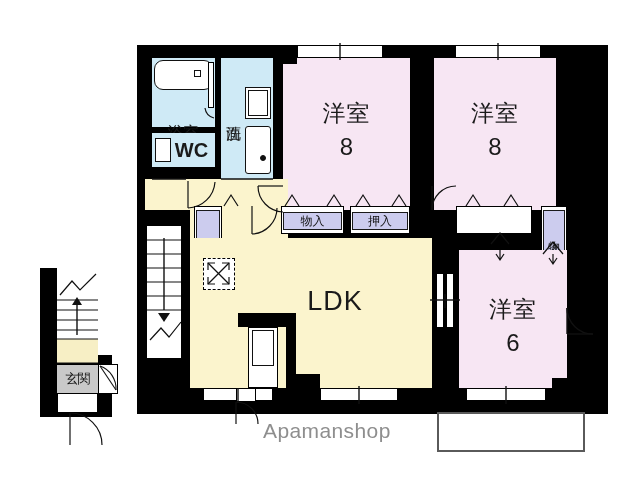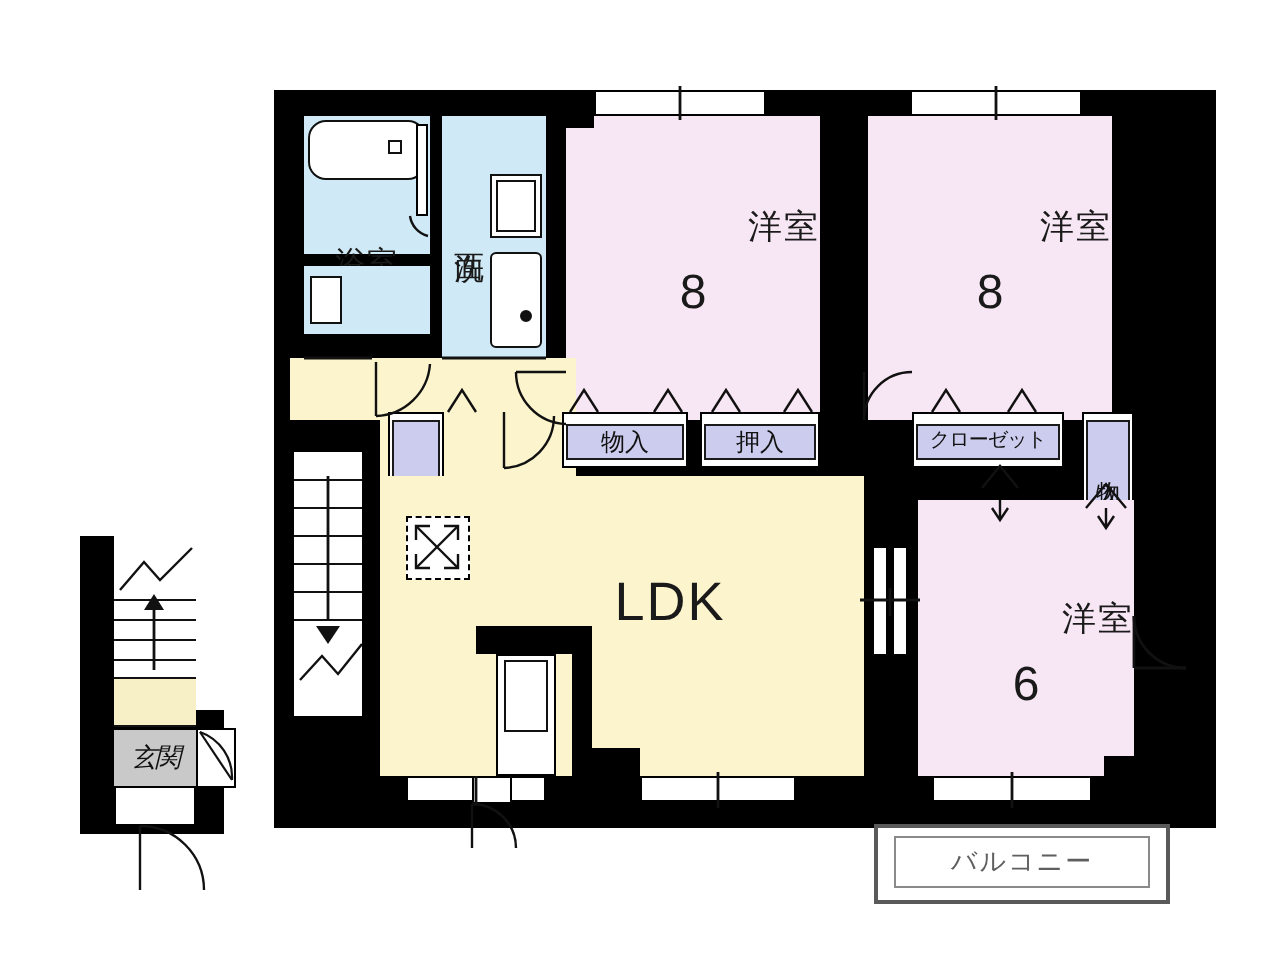--- a/index.html
+++ b/index.html
@@ -10,21 +10,21 @@
   .wall{position:absolute;background:#000000;}
   .room{position:absolute;box-sizing:border-box;}
   .rm-pink{background:#f7e6f3;}
   .rm-yellow{background:#fbf4cd;}
   .rm-blue{background:#cfeaf6;}
   .rm-grey{background:#c9c9c9;}
   .rm-cream{background:#f7efc5;}
 
   .lbl{position:absolute;display:flex;align-items:center;justify-content:center;
        color:#1a1a1a;line-height:1;white-space:nowrap;}
-  .roomname{font-size:17px;letter-spacing:1px;font-weight:400;justify-content:flex-end;}
+  .roomname{font-size:23px;letter-spacing:1px;font-weight:400;}
   .roomsize{font-size:24px;font-weight:400;}
   .ldk-name{font-size:27px;font-weight:400;letter-spacing:1px;}
   .ldk-size{font-size:27px;font-weight:400;letter-spacing:1px;}
 
   
   .tag{position:absolute;box-sizing:border-box;background:#ccccee;border:1px solid #1a1a1a;
        display:flex;align-items:center;justify-content:center;color:#111;line-height:1;}
   .tag.v{writing-mode:vertical-rl;}
   .tag-s{font-size:12px;}
   .tag-xs{font-size:10px;letter-spacing:-0.5px;}
@@ -73,20 +73,23 @@
   </div>
 
   <div class="fix" style="left:245px;top:87px;width:26px;height:32px;"></div>
   <div class="fix" style="left:248px;top:90px;width:20px;height:26px;"></div>
 
   <div class="fix" style="left:245px;top:126px;width:26px;height:48px;border-radius:3px;"></div>
   <div class="fix" style="left:260px;top:155px;width:6px;height:6px;border-radius:50%;background:#111;"></div>
 
   <div class="room rm-blue" style="left:152px;top:133px;width:63px;height:34px;"></div>
   <div class="fix" style="left:155px;top:138px;width:16px;height:24px;"></div>
+  <div class="lbl" style="left:168px;top:133px;width:47px;height:34px;">
+     <span style="font-size:20px;font-weight:bold;font-family:'Liberation Sans',sans-serif;">WC</span>
+  </div>
 
   <div class="room rm-pink" style="left:283px;top:58px;width:127px;height:152px;"></div>
 
   <div class="wall" style="left:283px;top:58px;width:14px;height:6px;"></div>
   <div class="lbl roomname" style="left:283px;top:98px;width:127px;height:30px;">
      <span>洋室</span>
   </div>
   <div class="lbl roomsize" style="left:283px;top:132px;width:127px;height:30px;">
      <span>8</span>
   </div>
@@ -116,23 +119,20 @@
   <div class="tag tag-s" style="left:283px;top:212px;width:59px;height:18px;text-align:center;">
      <span>物入</span>
   </div>
 
   <div class="plainwhite" style="left:350px;top:206px;width:60px;height:28px;border:1px solid #000;box-sizing:border-box;"></div>
   <div class="tag tag-s" style="left:352px;top:212px;width:56px;height:18px;">
      <span>押入</span>
   </div>
 
   <div class="plainwhite" style="left:456px;top:206px;width:76px;height:28px;border:1px solid #000;box-sizing:border-box;"></div>
-  <div class="tag tag-xs" style="left:458px;top:212px;width:72px;height:18px;">
-     <span>クローゼット</span>
-  </div>
 
   <div class="plainwhite" style="left:541px;top:206px;width:26px;height:48px;border:1px solid #000;box-sizing:border-box;"></div>
   <div class="tag v tag-s" style="left:543px;top:210px;width:22px;height:42px;">
      <span>物入</span>
   </div>
 
   <div class="room rm-yellow" style="left:190px;top:238px;width:242px;height:150px;"></div>
 
   <div class="wall" style="left:288px;top:374px;width:32px;height:14px;"></div>
   <div class="lbl ldk-name" style="left:280px;top:285px;width:110px;height:32px;">
@@ -161,33 +161,30 @@
   <div class="plainwhite" style="left:436px;top:273px;width:8px;height:55px;border:1px solid #000;box-sizing:border-box;"></div>
   <div class="plainwhite" style="left:446px;top:273px;width:8px;height:55px;border:1px solid #000;box-sizing:border-box;"></div>
 
   <div class="whitebox" style="left:203px;top:388px;width:70px;height:13px;"></div>
   <div class="whitebox" style="left:320px;top:388px;width:78px;height:13px;"></div>
   <div class="whitebox" style="left:466px;top:388px;width:80px;height:13px;"></div>
 
   <div class="plainwhite" style="left:236px;top:388px;width:20px;height:14px;border:1px solid #000;box-sizing:border-box;"></div>
 
   <div class="balcony" style="left:437px;top:412px;width:148px;height:40px;"></div>
-  <div class="balcony-inner" style="left:447px;top:418px;width:128px;height:26px;">
-     <span>バルコニー</span>
-  </div>
 
   <div class="wall" style="left:40px;top:268px;width:56px;height:149px;"></div>
   <div class="wall" style="left:40px;top:355px;width:72px;height:62px;"></div>
 
   <div class="plainwhite" style="left:57px;top:268px;width:41px;height:92px;"></div>
 
   <div class="rm-cream" style="position:absolute;left:57px;top:339px;width:41px;height:24px;"></div>
 
   <div class="rm-grey" style="position:absolute;left:57px;top:365px;width:41px;height:28px;"></div>
-  <div class="genkan-lbl" style="left:50px;top:365px;width:55px;height:28px;font-style:italic;">
+  <div class="genkan-lbl" style="left:50px;top:365px;width:55px;height:28px;">
      <span>玄関</span>
   </div>
 
   <div class="plainwhite" style="left:98px;top:364px;width:20px;height:30px;border:1px solid #000;box-sizing:border-box;"></div>
 
   <div class="plainwhite" style="left:57px;top:393px;width:41px;height:20px;border:1px solid #000;box-sizing:border-box;"></div>
 
   <div class="plainwhite" style="left:147px;top:226px;width:34px;height:88px;"></div>
   <div class="plainwhite" style="left:147px;top:314px;width:34px;height:44px;"></div>
 
@@ -279,14 +276,17 @@
         <path d="M222 263 L229 263 L229 270"></path>
         <path d="M229 277 L229 284 L222 284"></path>
         <path d="M215 284 L208 284 L208 277"></path>
       </g>
 
       <line x1="221" y1="179" x2="273" y2="179" stroke-width="1.4"></line>
       <line x1="152" y1="179" x2="186" y2="179" stroke-width="1.4"></line>
     </g>
   </svg>
 
+  <div class="watermark" style="left:263px;top:419px;">
+     <span>Apamanshop</span>
+  </div>
 
 </div>
 
 </body></html>

